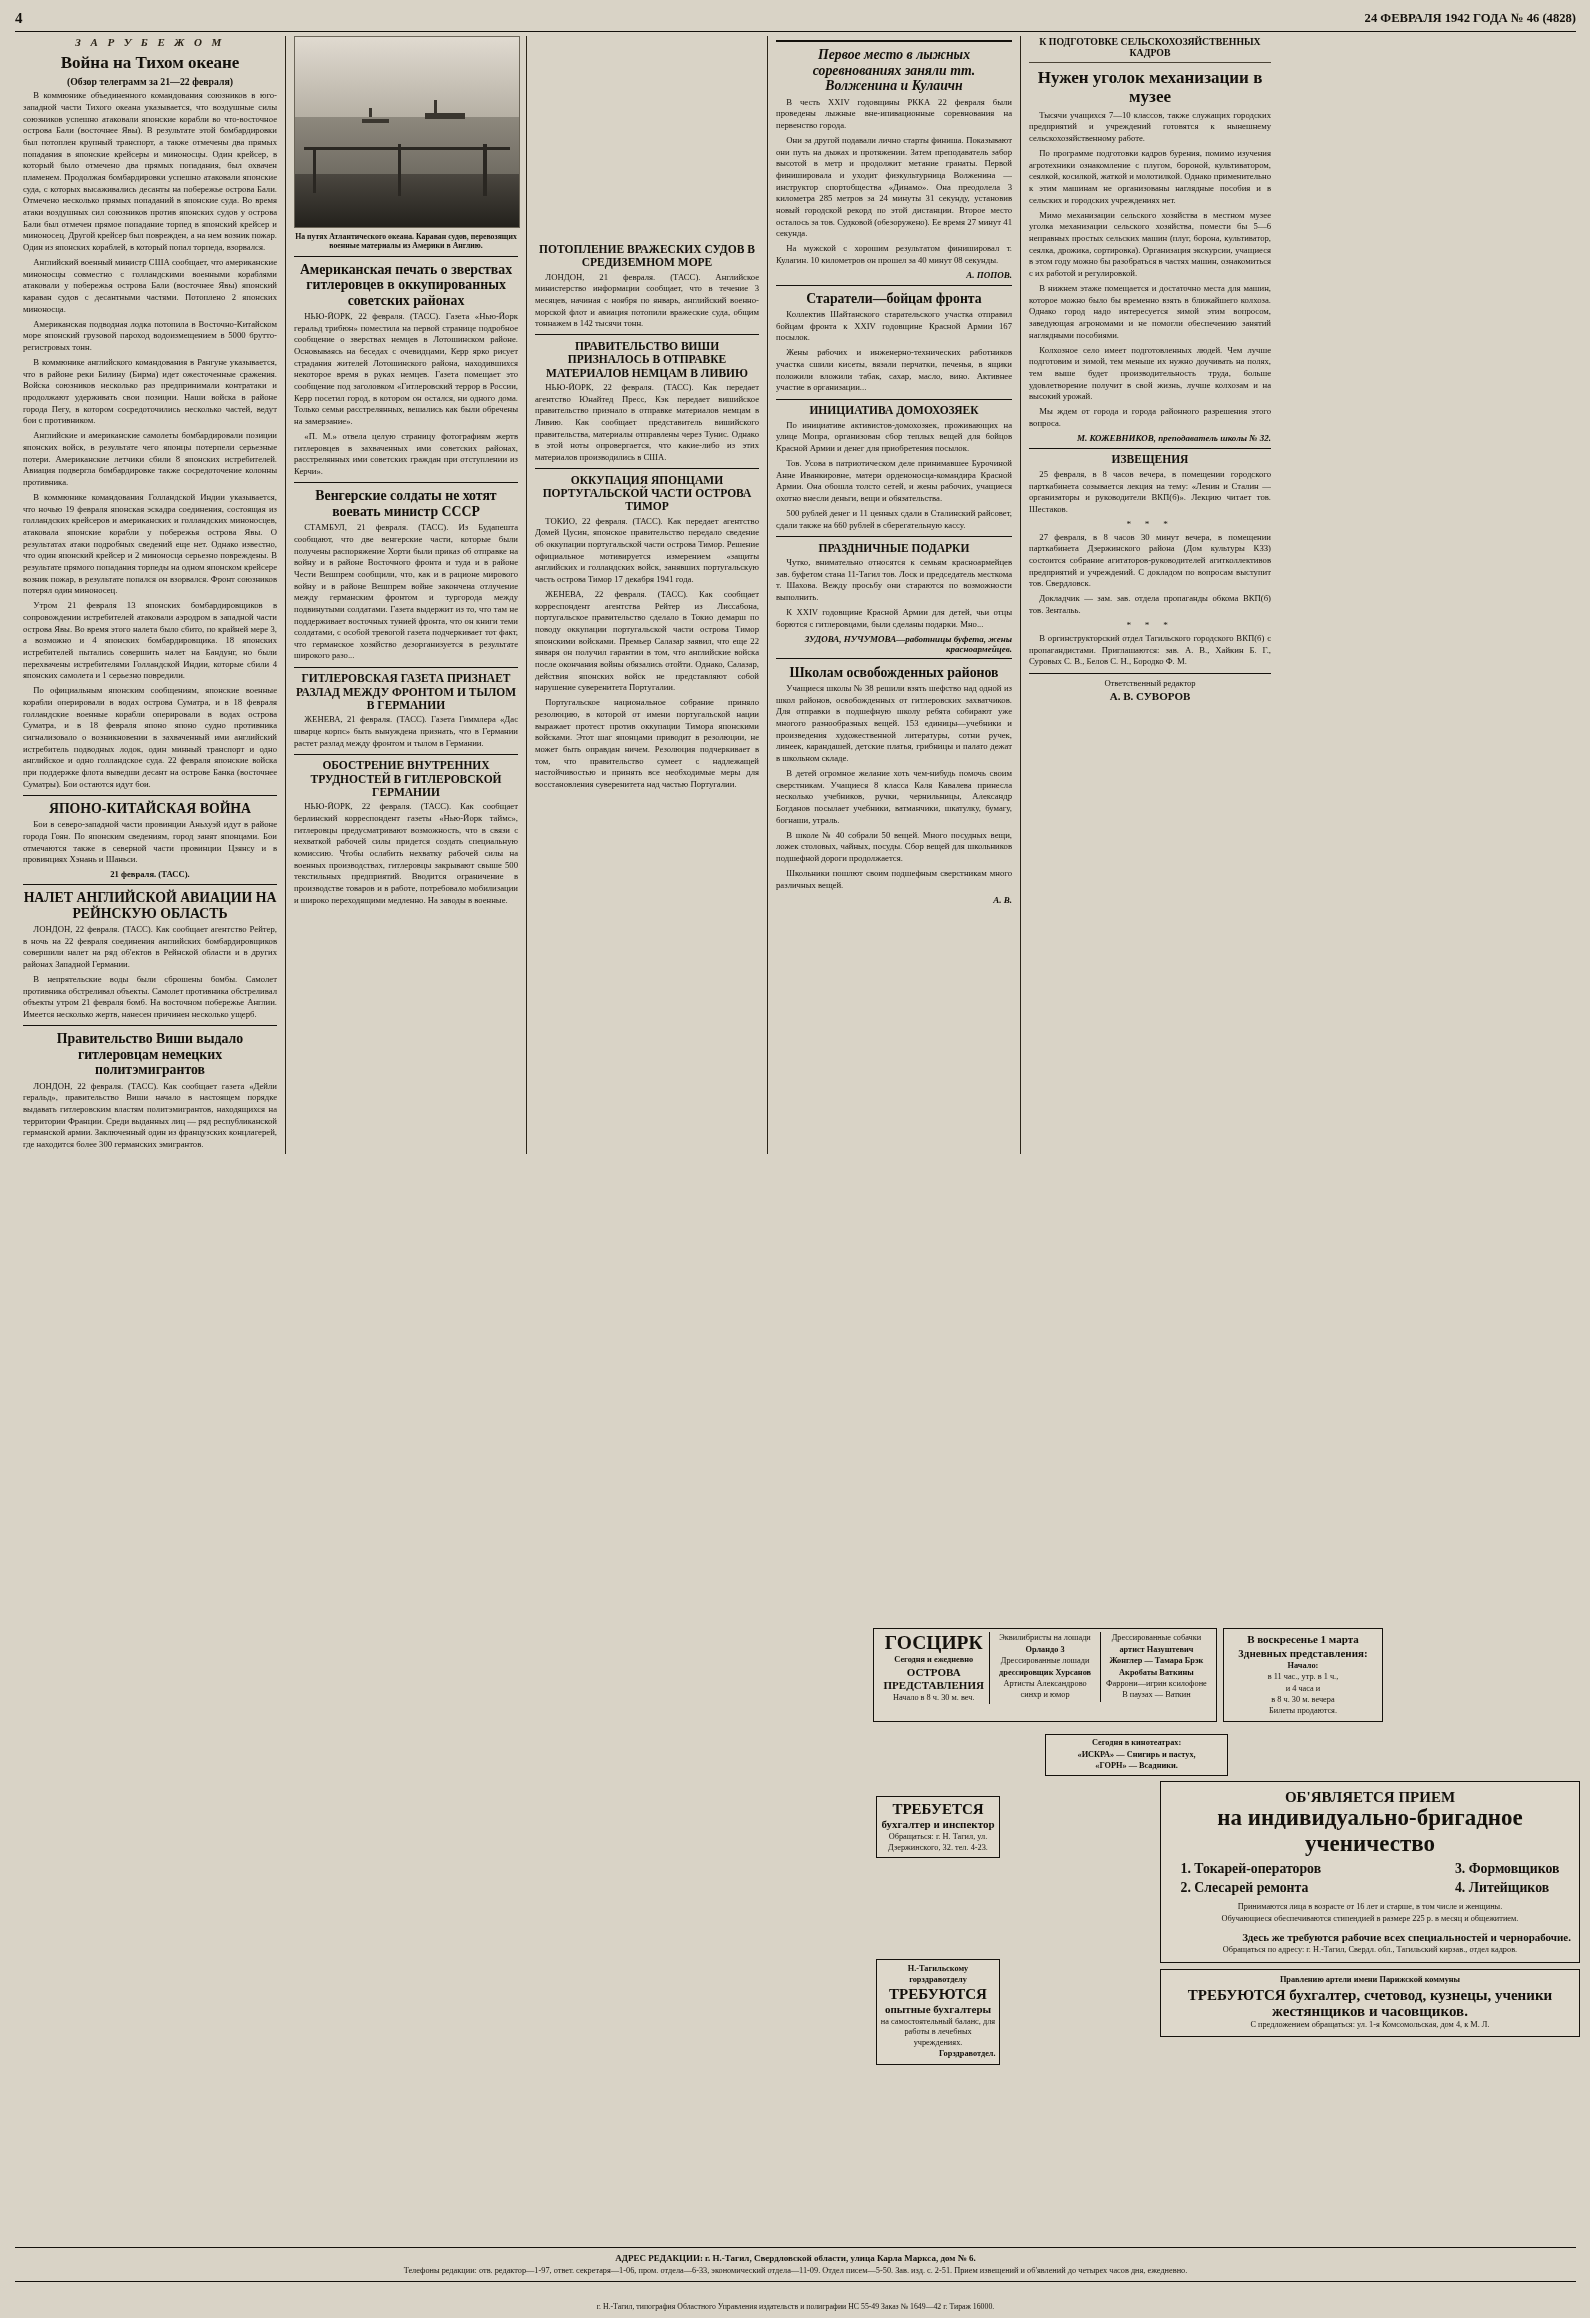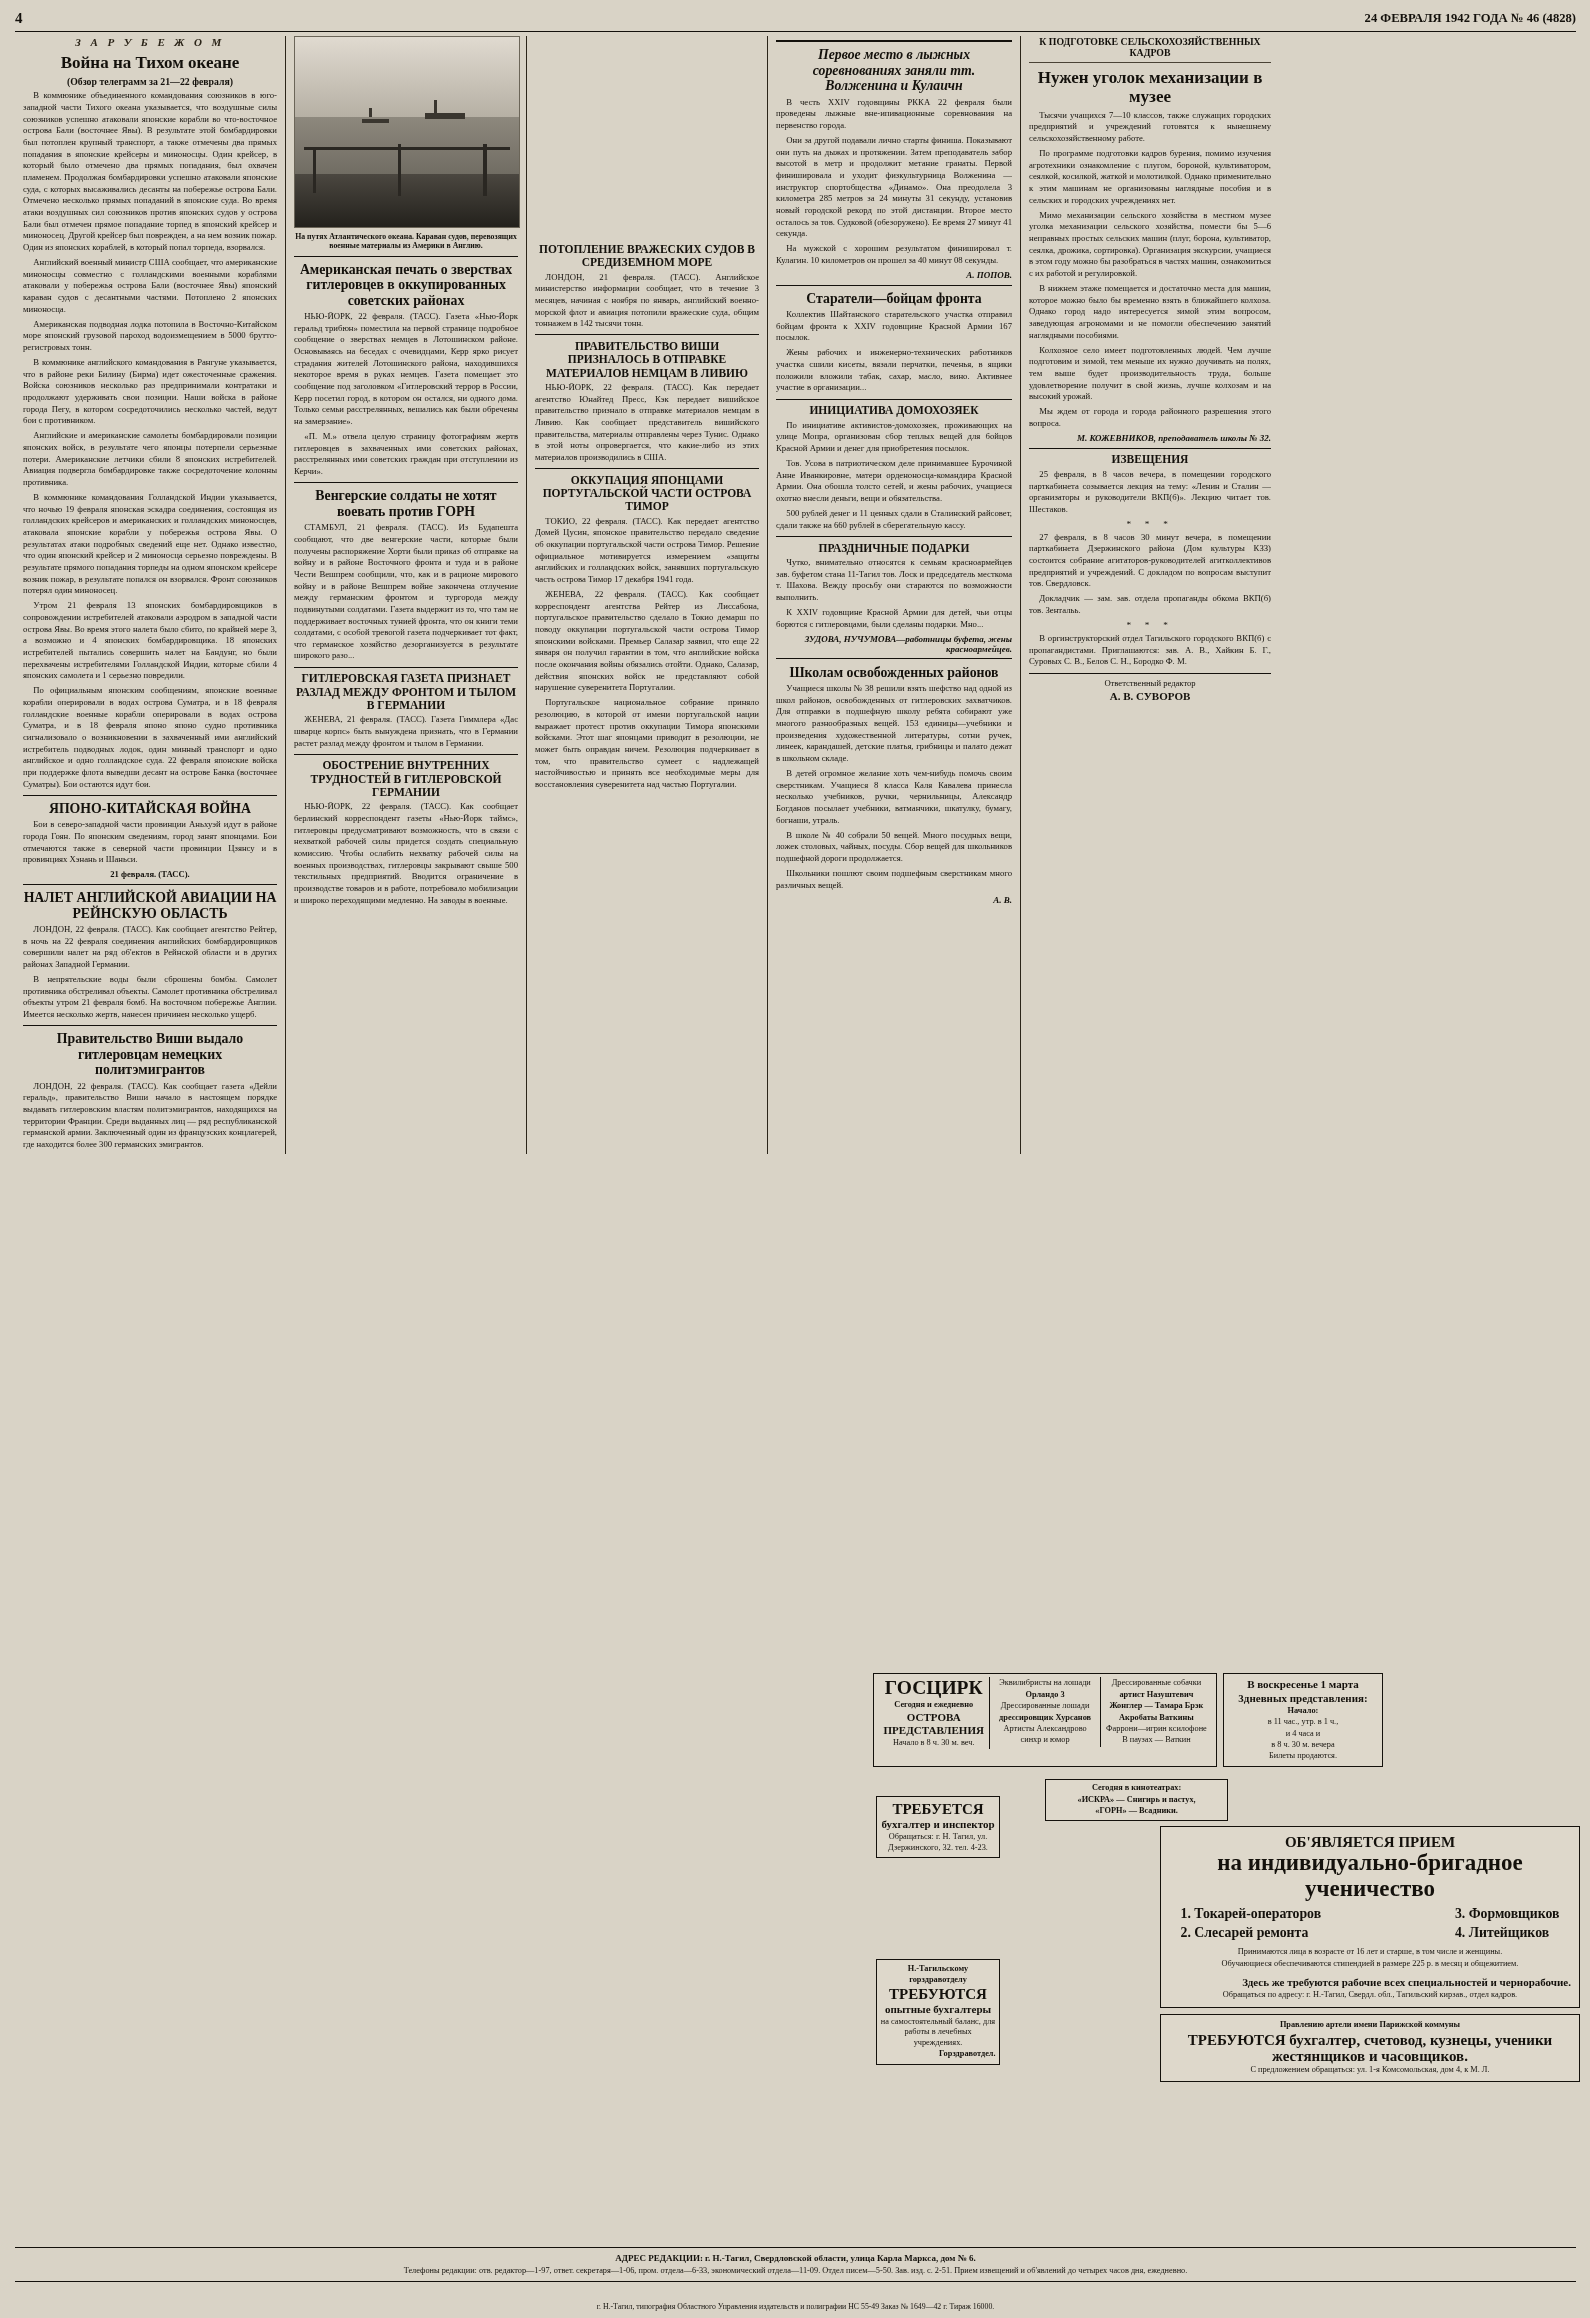--- a/index.html
+++ b/index.html
@@ -148,21 +148,21 @@
         <div class="rail" style="left:84%;top:56%;width:3.4px;height:52px;"></div>
       </div>
       <div class="cap">На путях Атлантического океана. Караван судов, перевозящих военные материалы из Америки в Англию.</div>
 
       <div class="ruleth"></div>
       <h3 class="hd2">Американская печать о зверствах гитлеровцев в оккупированных советских районах</h3>
       <p class="body">НЬЮ-ЙОРК, 22 февраля. (ТАСС). Газета «Нью-Йорк геральд трибюн» поместила на первой странице подробное сообщение о зверствах немцев в Лотошинском районе. Основываясь на беседах с очевидцами, Керр ярко рисует страдания жителей Лотошинского района, находившихся некоторое время в руках немцев. Газета помещает это сообщение под заголовком «Гитлеровский террор в России, Керр посетил город, в котором он остался, ни одного дома. Только семьи расстрелянных, вешались как были обречены на замерзание».</p>
       <p class="body">«П. М.» отвела целую страницу фотографиям жертв гитлеровцев в захваченных ими советских районах, расстрелянных ими советских граждан при отступлении из Керчи».</p>
 
       <div class="ruleth"></div>
-      <h3 class="hd2">Венгерские солдаты не хотят воевать против ГОРН</h3>
+      <h3 class="hd2">Венгерские солдаты не хотят воевать министр СССР</h3>
       <p class="body">СТАМБУЛ, 21 февраля. (ТАСС). Из Будапешта сообщают, что две венгерские части, которые были получены распоряжение Хорти были приказ об отправке на войну и в районе Восточного фронта и туда и в районе Чести Вешпрем сообщили, что, как и в рационе мирового войну и в районе Вешпрем войне закончена отлучение между германским фронтом и тургорода между подвинутыми солдатами. Газета выдержит из то, что там не поддерживает восточных тунией фронта, что он книги теми солдатами, с особой тревогой газета подчеркивает тот факт, что германское хозяйство дезорганизуется в результате широкого разо...</p>
 
       <div class="ruleth"></div>
       <h4 class="hd3">ГИТЛЕРОВСКАЯ ГАЗЕТА ПРИЗНАЕТ РАЗЛАД МЕЖДУ ФРОНТОМ И ТЫЛОМ В ГЕРМАНИИ</h4>
       <p class="body">ЖЕНЕВА, 21 февраля. (ТАСС). Газета Гиммлера «Дас шварце корпс» быть вынуждена признать, что в Германии растет разлад между фронтом и тылом в Германии.</p>
 
       <div class="ruleth"></div>
       <h4 class="hd3">ОБОСТРЕНИЕ ВНУТРЕННИХ ТРУДНОСТЕЙ В ГИТЛЕРОВСКОЙ ГЕРМАНИИ</h4>
       <p class="body">НЬЮ-ЙОРК, 22 февраля. (ТАСС). Как сообщает берлинский корреспондент газеты «Нью-Йорк таймс», гитлеровцы предусматривают возможность, что в связи с нехваткой рабочей силы придется создать специальную комиссию. Чтобы ослабить нехватку рабочей силы на военных производствах, гитлеровцы закрывают свыше 500 текстильных предприятий. Вводится ограничение в производстве товаров и в работе, потребовало мобилизации и широко переходящими медленно. На заводы в военные.</p>
     </div>
@@ -240,21 +240,21 @@
       <div class="stars">* * *</div>
       <p class="body">В оргинструкторский отдел Тагильского городского ВКП(б) с пропагандистами. Приглашаются: зав. А. В., Хайкин Б. Г., Суровых С. В., Белов С. Н., Бородко Ф. М.</p>
 
       <div class="ruleth"></div>
       <div class="center" style="font-size:8.6px;">Ответственный редактор</div>
       <div class="center bold" style="font-size:11px;margin-top:1.7px;">А. В. СУВОРОВ</div>
     </div>
 
   </div>
 
-  <div style="position:absolute;left:873px;top:1667px;width:698px;">
+  <div style="position:absolute;left:873px;top:1622px;width:698px;">
 
     <div class="adrow">
 
       <div class="boxad" style="width:333px;padding:3.4px 4.6px;">
         <div class="circ-grid" style="align-items:flex-start;">
           <div style="width:109px;border-right:1.1px solid #14110c;">
             <div class="ad-t1">ГОСЦИРК</div>
             <div class="ad-sm bold">Сегодня и ежедневно</div>
             <div class="ad-t3">ОСТРОВА ПРЕДСТАВЛЕНИЯ</div>
             <div class="ad-sm">Начало в 8 ч. 30 м. веч.</div>

